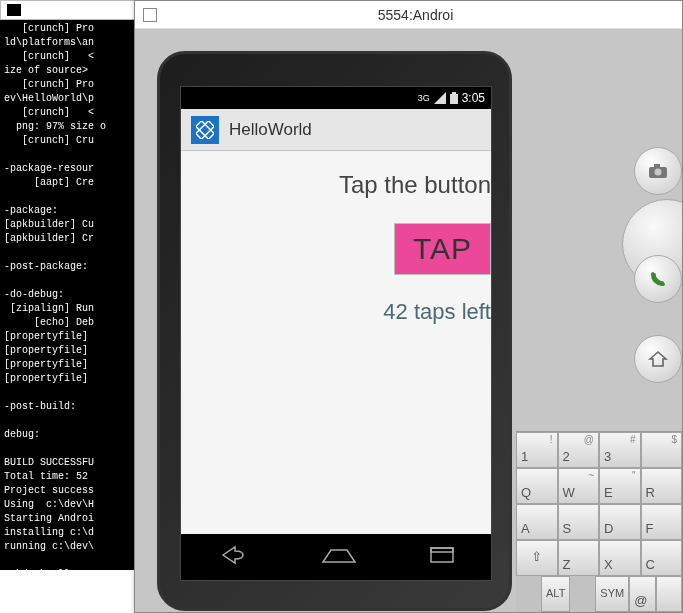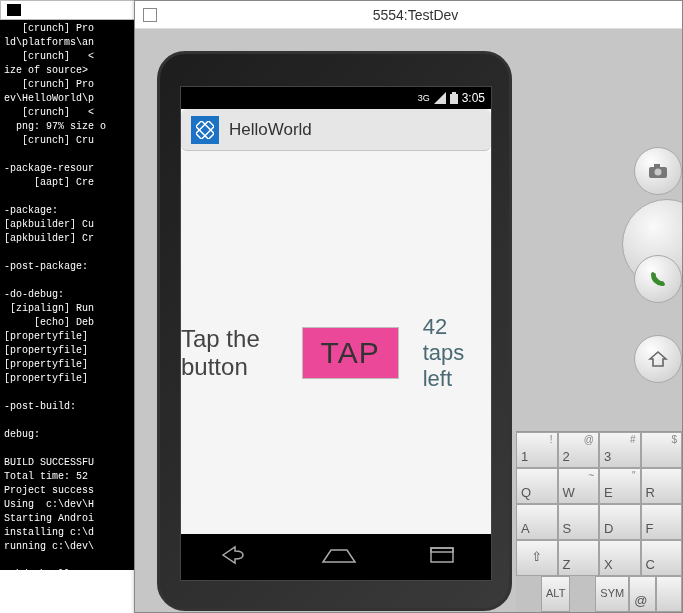--- a/index.html
+++ b/index.html
@@ -124,41 +124,40 @@
 
   
   .action-bar {
     height: 42px;
     background: #e6e6e6;
     border-bottom: 1px solid #c6c6c6;
     display: flex;
     align-items: center;
     padding-left: 10px;
     gap: 10px;
-    border-radius: 6px;
   }
   .app-icon {
     width: 28px; height: 28px;
     background: #1c73c5;
     display: flex;
     align-items: center;
     justify-content: center;
   }
   .app-icon svg { display:block; }
   .app-title {
     font-size: 17px;
     color: #333;
   }
 
   
   .app-content {
     flex: 1;
     display: flex;
-    flex-direction: row;
-    align-items: center;
+    flex-direction: column;
+    align-items: flex-end;
     padding-top: 20px;
     background: #f5f5f5;
     gap: 24px;
   }
   .heading {
     font-size: 24px;
     color: #444;
     font-weight: 400;
   }
   .tap-button {
@@ -294,21 +293,21 @@
 Starting Androi
 installing c:\d
 running c:\dev\
 
 c:\dev\HelloWor</div>
 </div>
 
 <div class="emu-window">
   <div class="emu-titlebar">
     <span class="sys-icon"></span>
-    <span class="emu-title">5554:TestDev</span>
+    <span class="emu-title">5554:Androi</span>
   </div>
   <div class="emu-body">
 
     <div class="phone-outer">
       <div class="phone-screen">
 
         <div class="status-bar">
           <span class="threeg">3G</span>
           <span class="sig-icon">
             <svg width="12" height="12">

